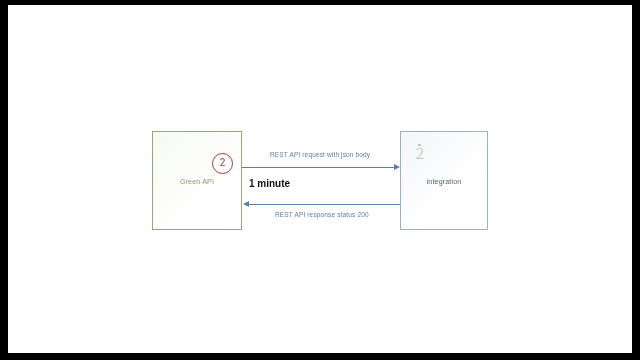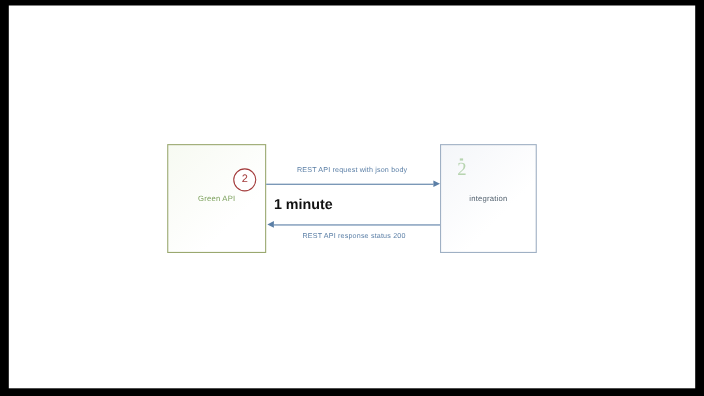--- a/index.html
+++ b/index.html
@@ -142,21 +142,21 @@
     white-space: nowrap;
     letter-spacing: 0.15px;
   }
   #request-label  { left: 262px; top: 146px; }
   #response-label { left: 267px; top: 206px; }
 
   #duration-label {
     position: absolute;
     left: 241px;
     top: 173px;
-    font-size: 13px;
+    font-size: 10px;
     font-weight: bold;
     color: #111111;
     white-space: nowrap;
     text-align: center;
   }
 </style>
 </head>
 <body>
 
 <div id="frame">

